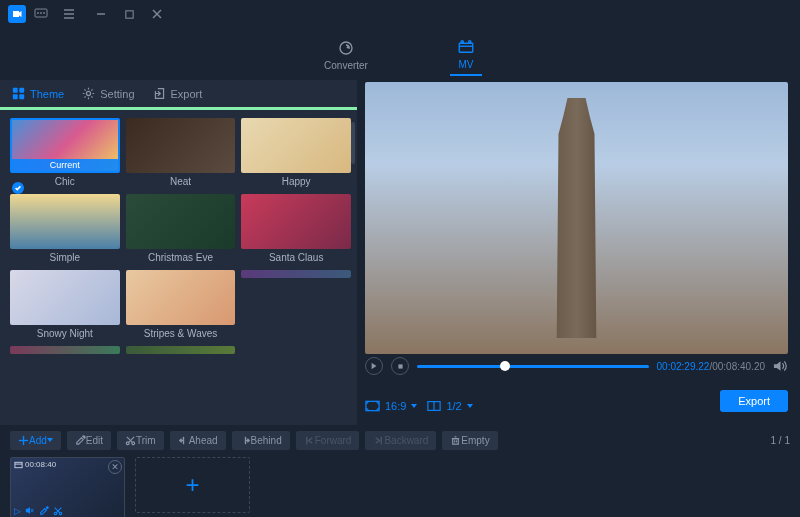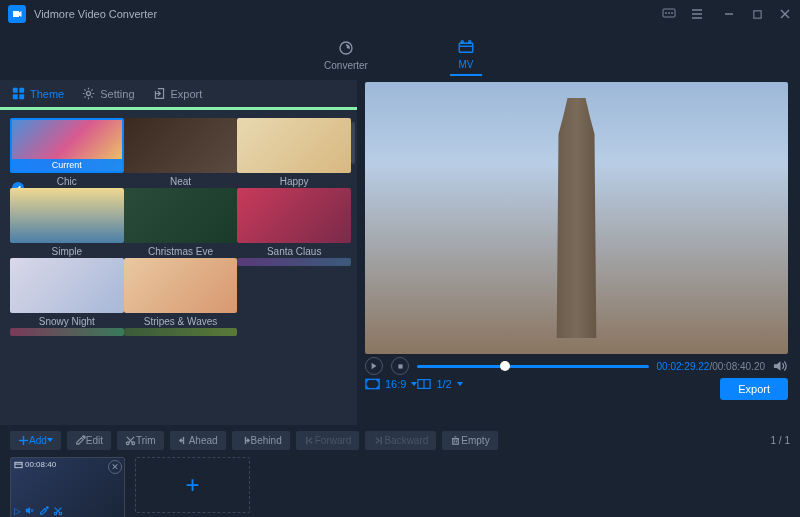--- a/index.html
+++ b/index.html
@@ -26,21 +26,21 @@
   .right-panel { flex: 1; background: #1a2332; display: flex; flex-direction: column; padding: 0 12px 0 8px; }
   
   
   .sub-tabs { height: 30px; display: flex; align-items: center; gap: 18px; padding: 0 12px; border-bottom: 3px solid #86efac; }
   .sub-tab { display: flex; align-items: center; gap: 5px; cursor: pointer; color: #8a95a5; font-size: 11px; }
   .sub-tab.active { color: #0a84ff; }
   .st-icon { width: 13px; height: 13px; }
   
   
   .theme-scroll { flex: 1; overflow-y: auto; padding: 8px 6px 8px 10px; position: relative; }
-  .theme-grid { display: grid; grid-template-columns: repeat(3, 1fr); gap: 0; }
+  .theme-grid { display: grid; grid-template-columns: repeat(3, 1fr); gap: 6px; }
   .theme-item { cursor: pointer; }
   .theme-thumb { width: 100%; height: 55px; background: linear-gradient(135deg,#3a4a5f,#2a3548); border-radius: 2px; position: relative; overflow: hidden; }
   .theme-thumb.selected { border: 2px solid #0a84ff; }
   .current-badge { position: absolute; bottom: 0; left: 0; right: 0; background: rgba(10,132,255,0.9); color: #fff; font-size: 9px; text-align: center; padding: 1px; }
   .check-dot { position: absolute; bottom: -6px; left: 2px; width: 12px; height: 12px; background: #0a84ff; border-radius: 50%; display: flex; align-items: center; justify-content: center; }
   .theme-label { text-align: center; font-size: 10px; color: #a8b2c0; padding: 3px 0 1px; }
   .scroll-thumb { position: absolute; right: 2px; top: 12px; width: 4px; height: 42px; background: #3a4558; border-radius: 2px; }
   
   
   .preview-box { height: 272px; background: linear-gradient(180deg,#9db8d8 0%,#b8cde5 30%,#8a7560 100%); border-radius: 2px; margin-top: 2px; position: relative; overflow: hidden; display: flex; align-items: center; justify-content: center; }
@@ -50,21 +50,21 @@
   .player-row { display: flex; align-items: center; gap: 8px; height: 24px; }
   .p-btn { width: 18px; height: 18px; border: 1px solid #4a5568; border-radius: 50%; display: flex; align-items: center; justify-content: center; cursor: pointer; color: #8a95a5; }
   .seek-track { flex: 1; height: 3px; background: #0a84ff; border-radius: 2px; position: relative; }
   .seek-knob { position: absolute; left: 36%; top: -4px; width: 10px; height: 10px; background: #fff; border-radius: 50%; }
   .time-txt { font-size: 10px; }
   .time-cur { color: #0a84ff; }
   .time-tot { color: #7a8595; }
   .vol-icon { color: #8a95a5; cursor: pointer; }
   
   
-  .aspect-row { display: flex; align-items: flex-start; height: 34px; }
+  .aspect-row { display: flex; align-items: flex-end; gap: 10px; height: 34px; }
   .aspect-ctrl { display: flex; align-items: center; gap: 5px; color: #0a84ff; cursor: pointer; font-size: 11px; }
   .export-btn { margin-left: auto; background: #0a84ff; color: #fff; padding: 5px 18px; border-radius: 3px; cursor: pointer; font-size: 11px; border: none; }
   
   
   .toolbar { height: 26px; display: flex; align-items: center; gap: 6px; padding: 0 10px; background: #1a2332; margin-top: 2px; }
   .tool-btn { display: flex; align-items: center; background: #2a3548; padding: 4px 8px; border-radius: 2px; cursor: pointer; color: #8a95a5; font-size: 10px; }
   .tool-btn.primary { color: #0a84ff; }
   .tool-btn.disabled { color: #4a5568; }
   .page-ind { margin-left: auto; color: #8a95a5; font-size: 10px; }
   
@@ -81,21 +81,20 @@
 </style>
 </head>
 <body>
 
 <div class="titlebar">
   <div class="app-logo">
     <svg viewBox="0 0 24 24">
         <path d="M4 6h12v12H4z M16 9l5-3v12l-5-3z"></path>
       </svg>
   </div>
-  <div class="app-title">Vidmore Video Converter</div>
   <div class="win-controls">
     <div class="win-btn">
         <svg width="14" height="12" viewBox="0 0 14 12" fill="none" stroke="currentColor">
           <rect x="1" y="1" width="12" height="8" rx="1"></rect>
           <circle cx="4" cy="5" r="0.5" fill="currentColor"></circle>
           <circle cx="7" cy="5" r="0.5" fill="currentColor"></circle>
           <circle cx="10" cy="5" r="0.5" fill="currentColor"></circle>
         </svg>
       </div>
     <div class="win-btn">

